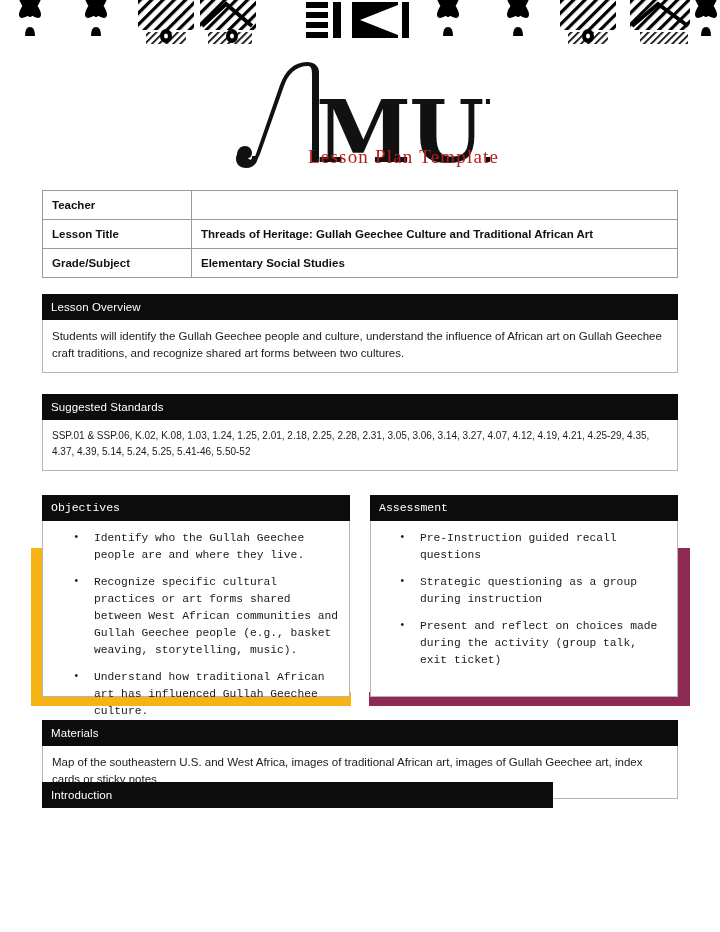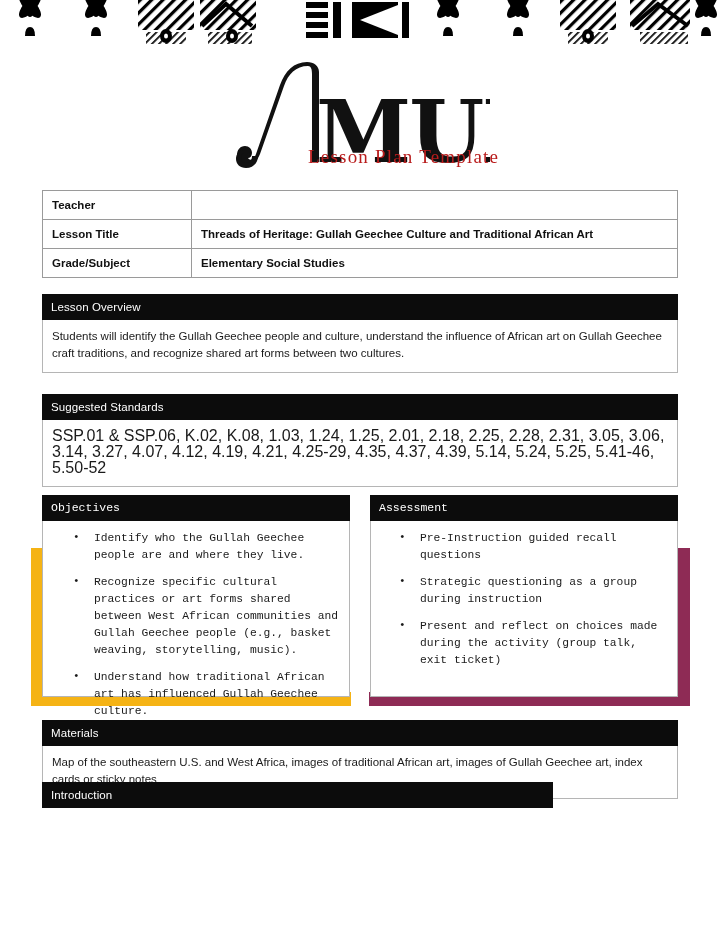--- a/index.html
+++ b/index.html
@@ -97,21 +97,21 @@
   }
   .block .bd {
     background: #ffffff;
     border: 1px solid #b5b5b5;
     border-top: none;
     font-size: 11.5px;
     line-height: 17px;
     padding: 8px 11px 10px 9px;
     color: #1a1a1a;
   }
-  .block .bd.tight { line-height: 16px; font-size: 16px; }
+  .block .bd.tight { line-height: 16px; font-size: 10px; }
 
   
   .b-overview  { left: 42px; top: 294px;  width: 636px; }
   .b-standards { left: 42px; top: 394px;  width: 636px; }
   .b-materials { left: 42px; top: 720px;  width: 636px; border-radius: 10px; }
   .b-intro     { left: 42px; top: 782px;  width: 511px; }
 
   
   .cols {
     position: absolute;

